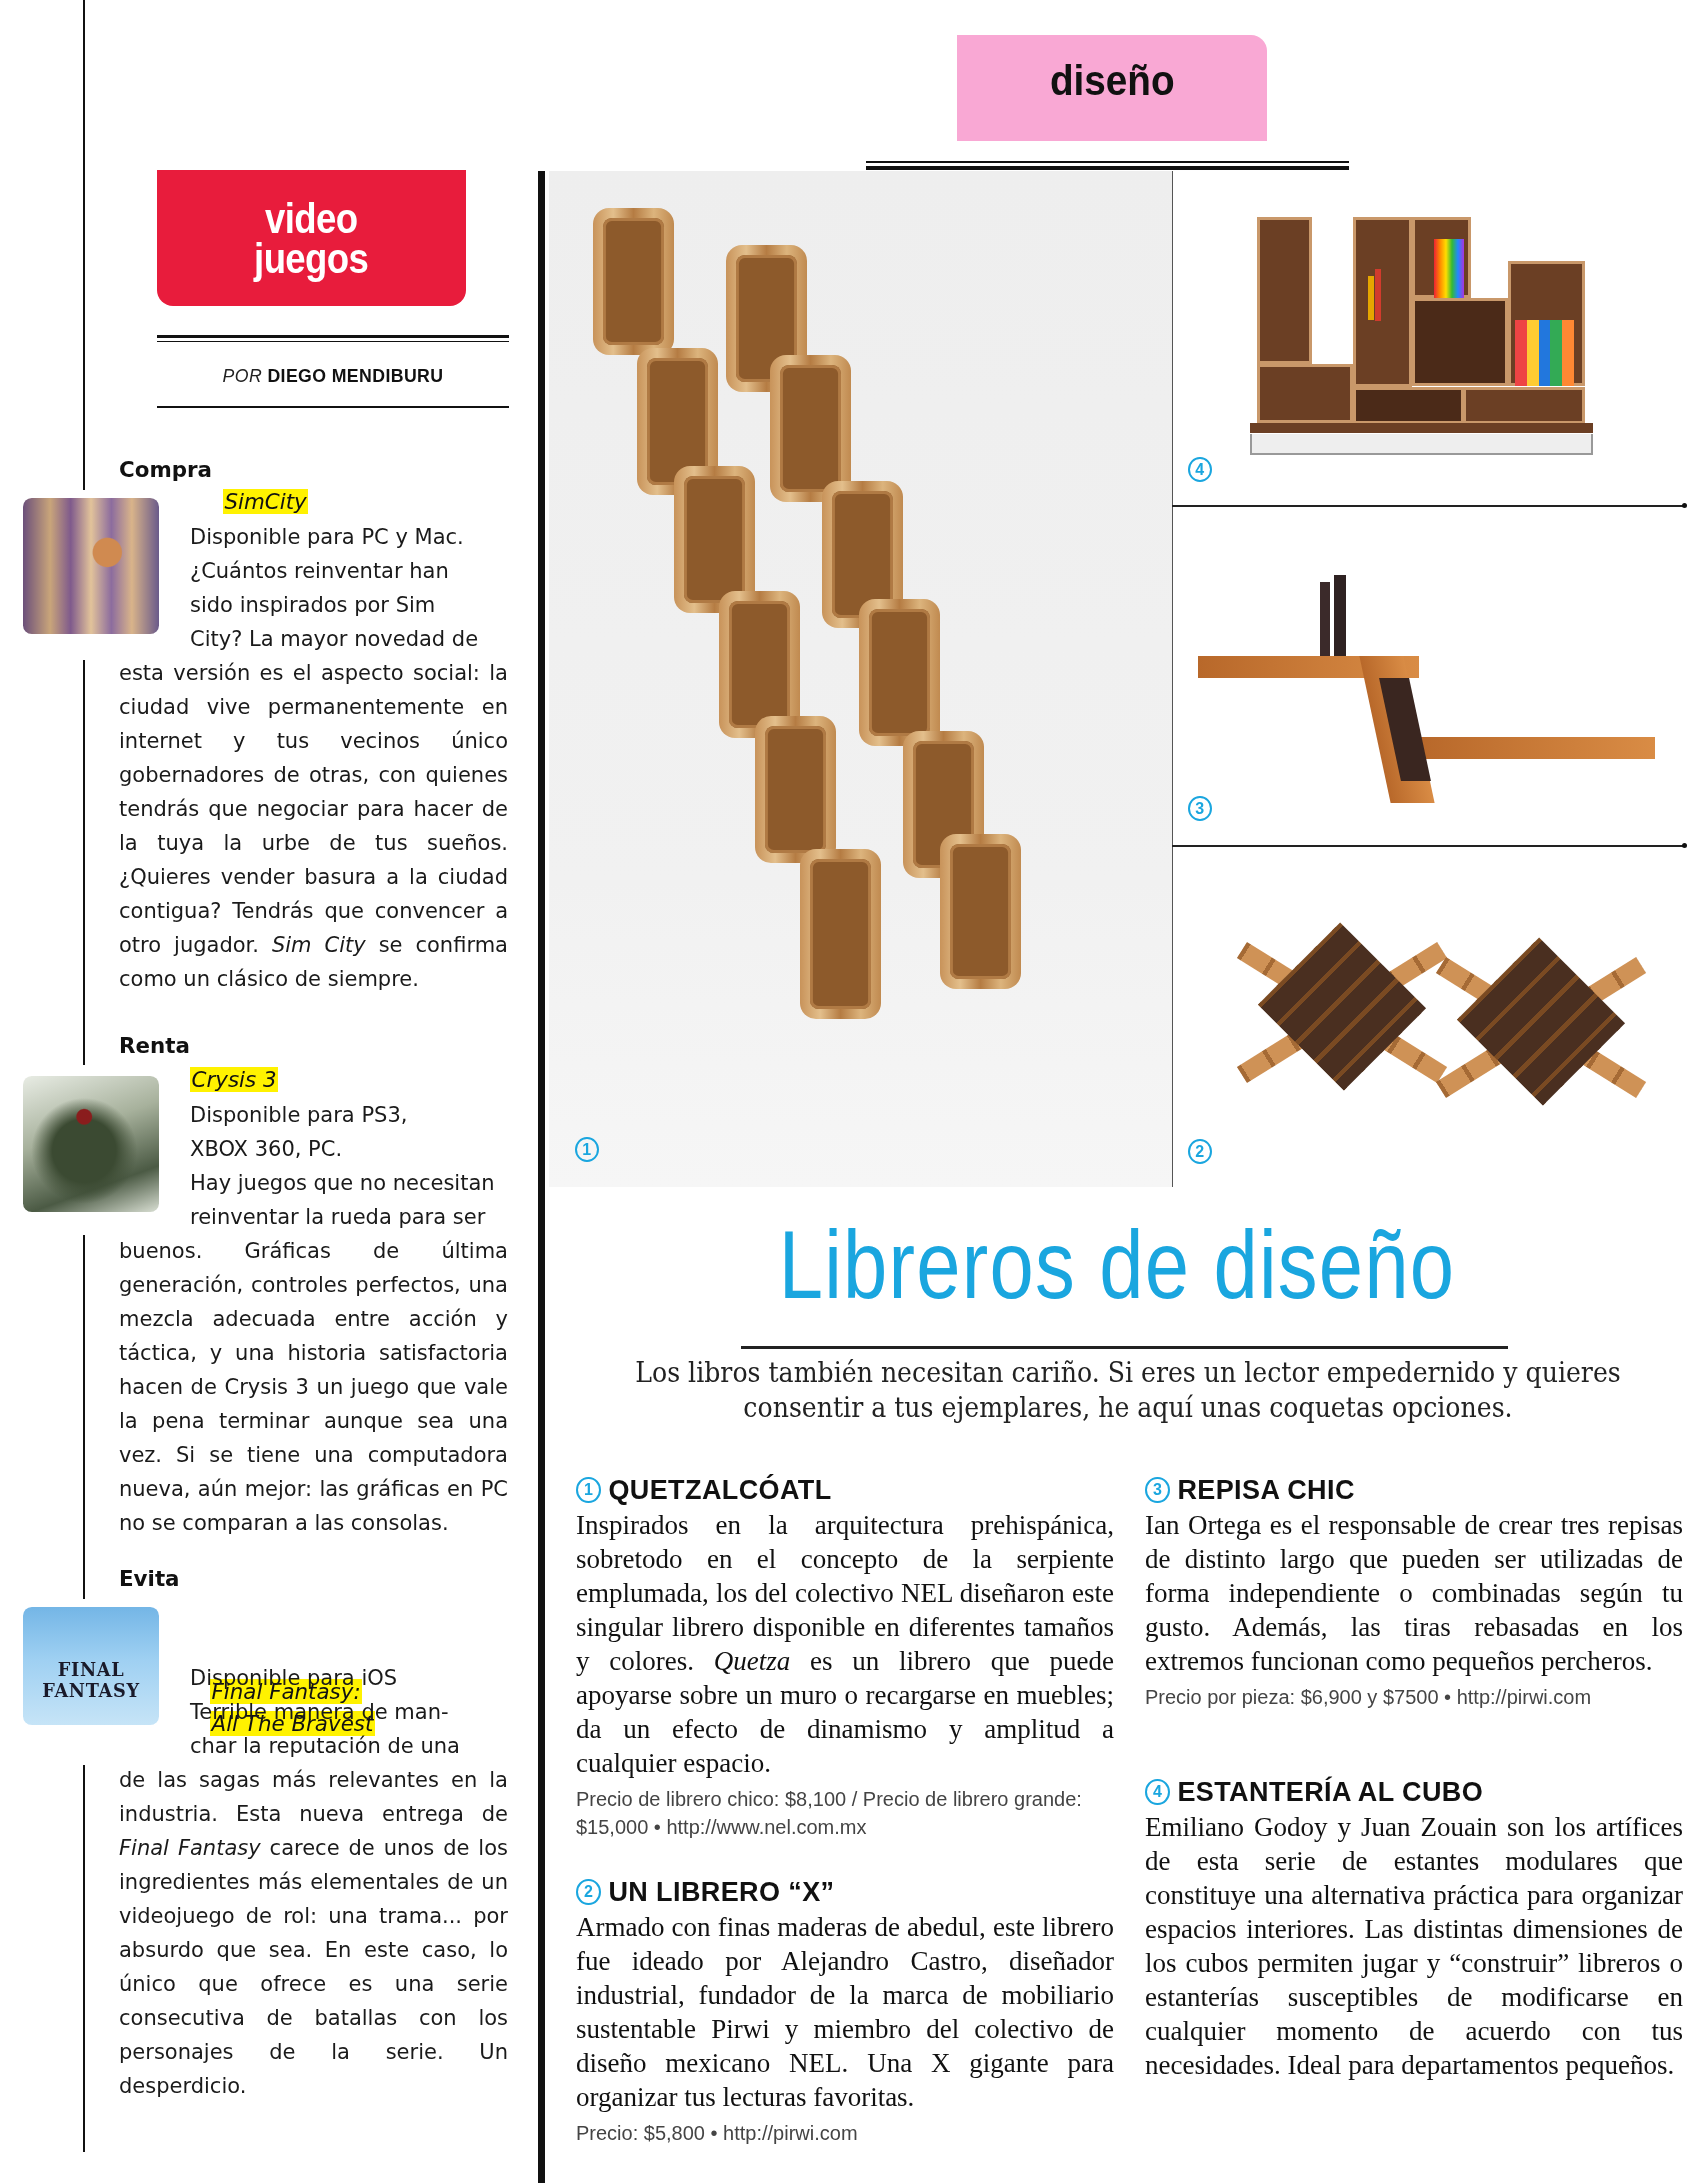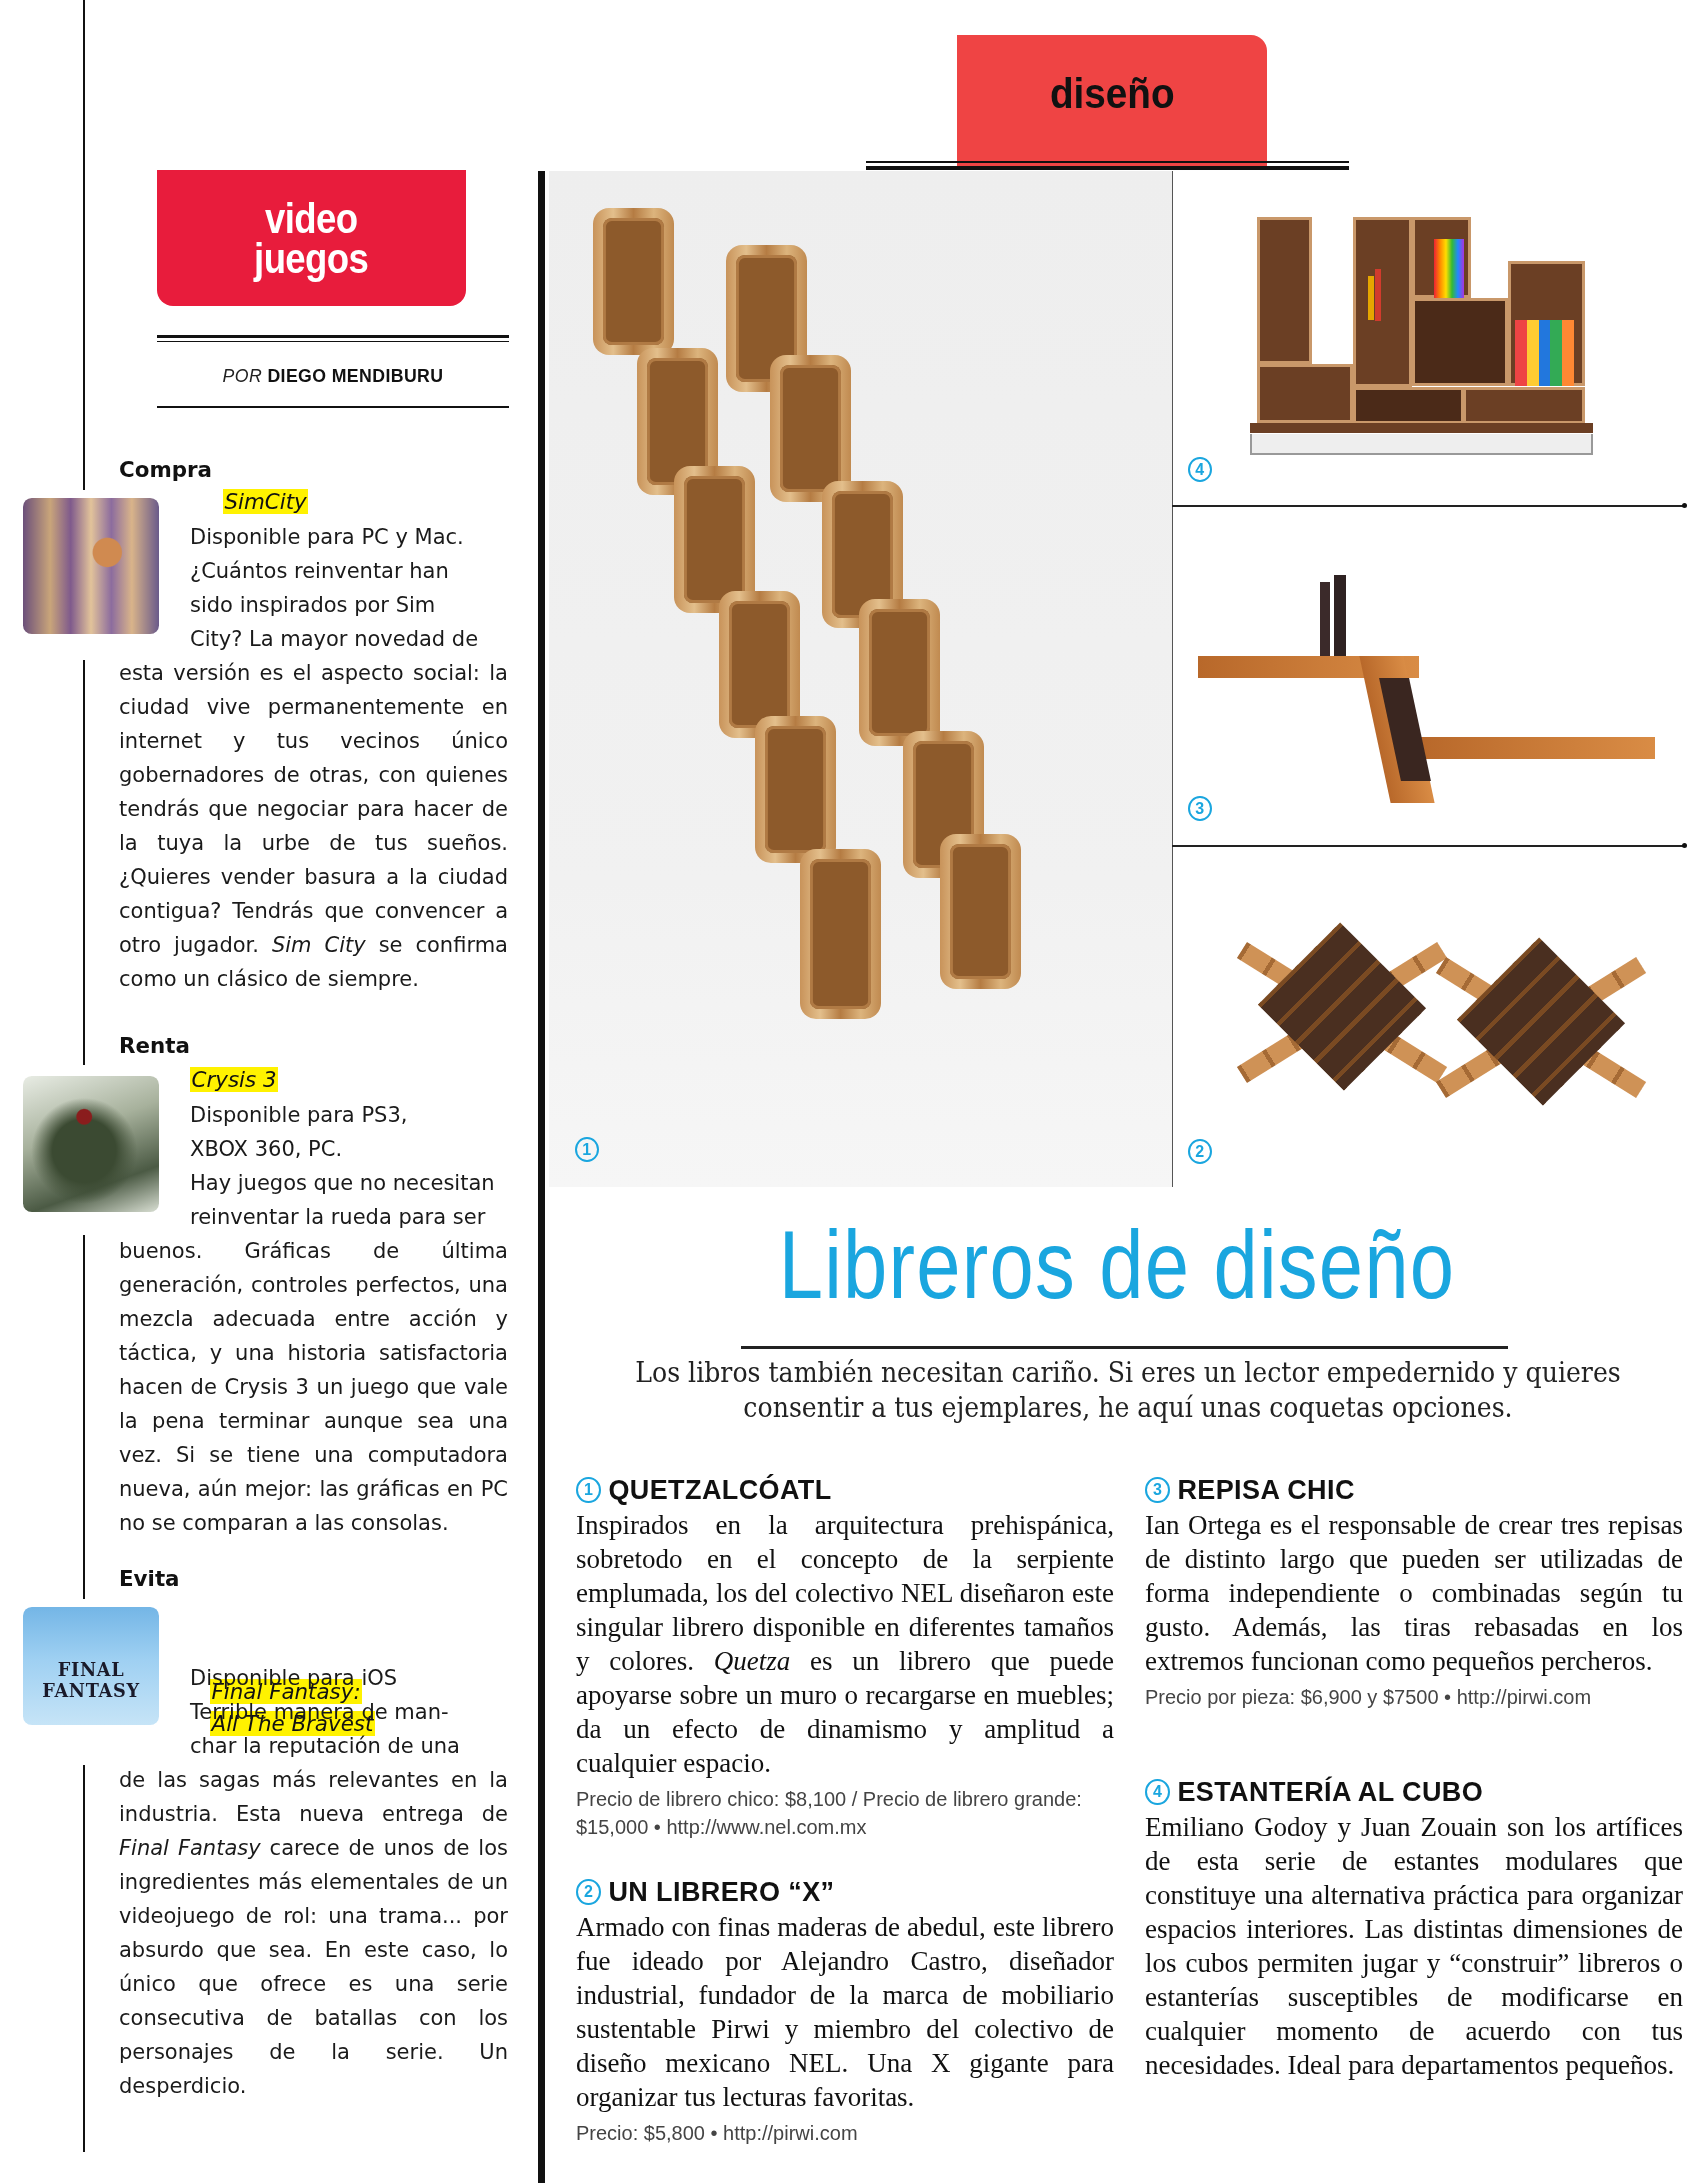--- a/index.html
+++ b/index.html
@@ -54,22 +54,22 @@
       linear-gradient(160deg, #e8ece4 0%, #a7b19c 40%, #4b5a44 75%, #d9dfd3 100%);
   }
   .thumb-ff { background: linear-gradient(180deg, #74b6e6 0%, #9fd0f2 45%, #c6e4f7 100%); position: relative; }
   .thumb-ff .ff-text { position: absolute; left: 0; right: 0; top: 52px; text-align: center;
       font-family: "DejaVu Serif", serif; font-weight: 700; font-size: 17.7px; color: #1a1a2a; letter-spacing: 0.7px; }
 
   
   .main-vbar { left: 538px; top: 171px; width: 7.4px; height: 2012px; background: #111; }
 
   .topic-tab {
-    left: 957px; top: 35px; width: 310px; height: 131px;
-    background: #ef4444; border-radius: 0 16px 0 0;
+    left: 957px; top: 35px; width: 310px; height: 106px;
+    background: #f9a8d4; border-radius: 0 16px 0 0;
     display: flex; align-items: center; justify-content: center;
   }
   .topic-tab .txt { font-family: "Liberation Sans", sans-serif; font-weight: 700; font-size: 43px; color: #111; transform: scaleX(0.9); margin-top: -14.7px; }
   .topic-rule { left: 866px; top: 161px; width: 483px; height: 8.8px; border-top: 2.2px solid #111; border-bottom: 4.4px solid #111; }
 
   .img1 { left: 549px; top: 171px; width: 623px; height: 1016px; background: linear-gradient(180deg, #eeeeee 0%, #f1f1f1 70%, #f6f6f6 100%); overflow: hidden; }
   .img-right { left: 1172px; top: 171px; width: 513px; height: 1016px; background: #fff; border-left: 1.5px solid #555; }
   .row-div { left: 1172px; width: 513px; height: 1.5px; background: #222; }
   .row-div::after { content: ""; position: absolute; right: -2.2px; top: -2.2px; width: 5.2px; height: 5.2px; border-radius: 50%; background: #111; }
 

